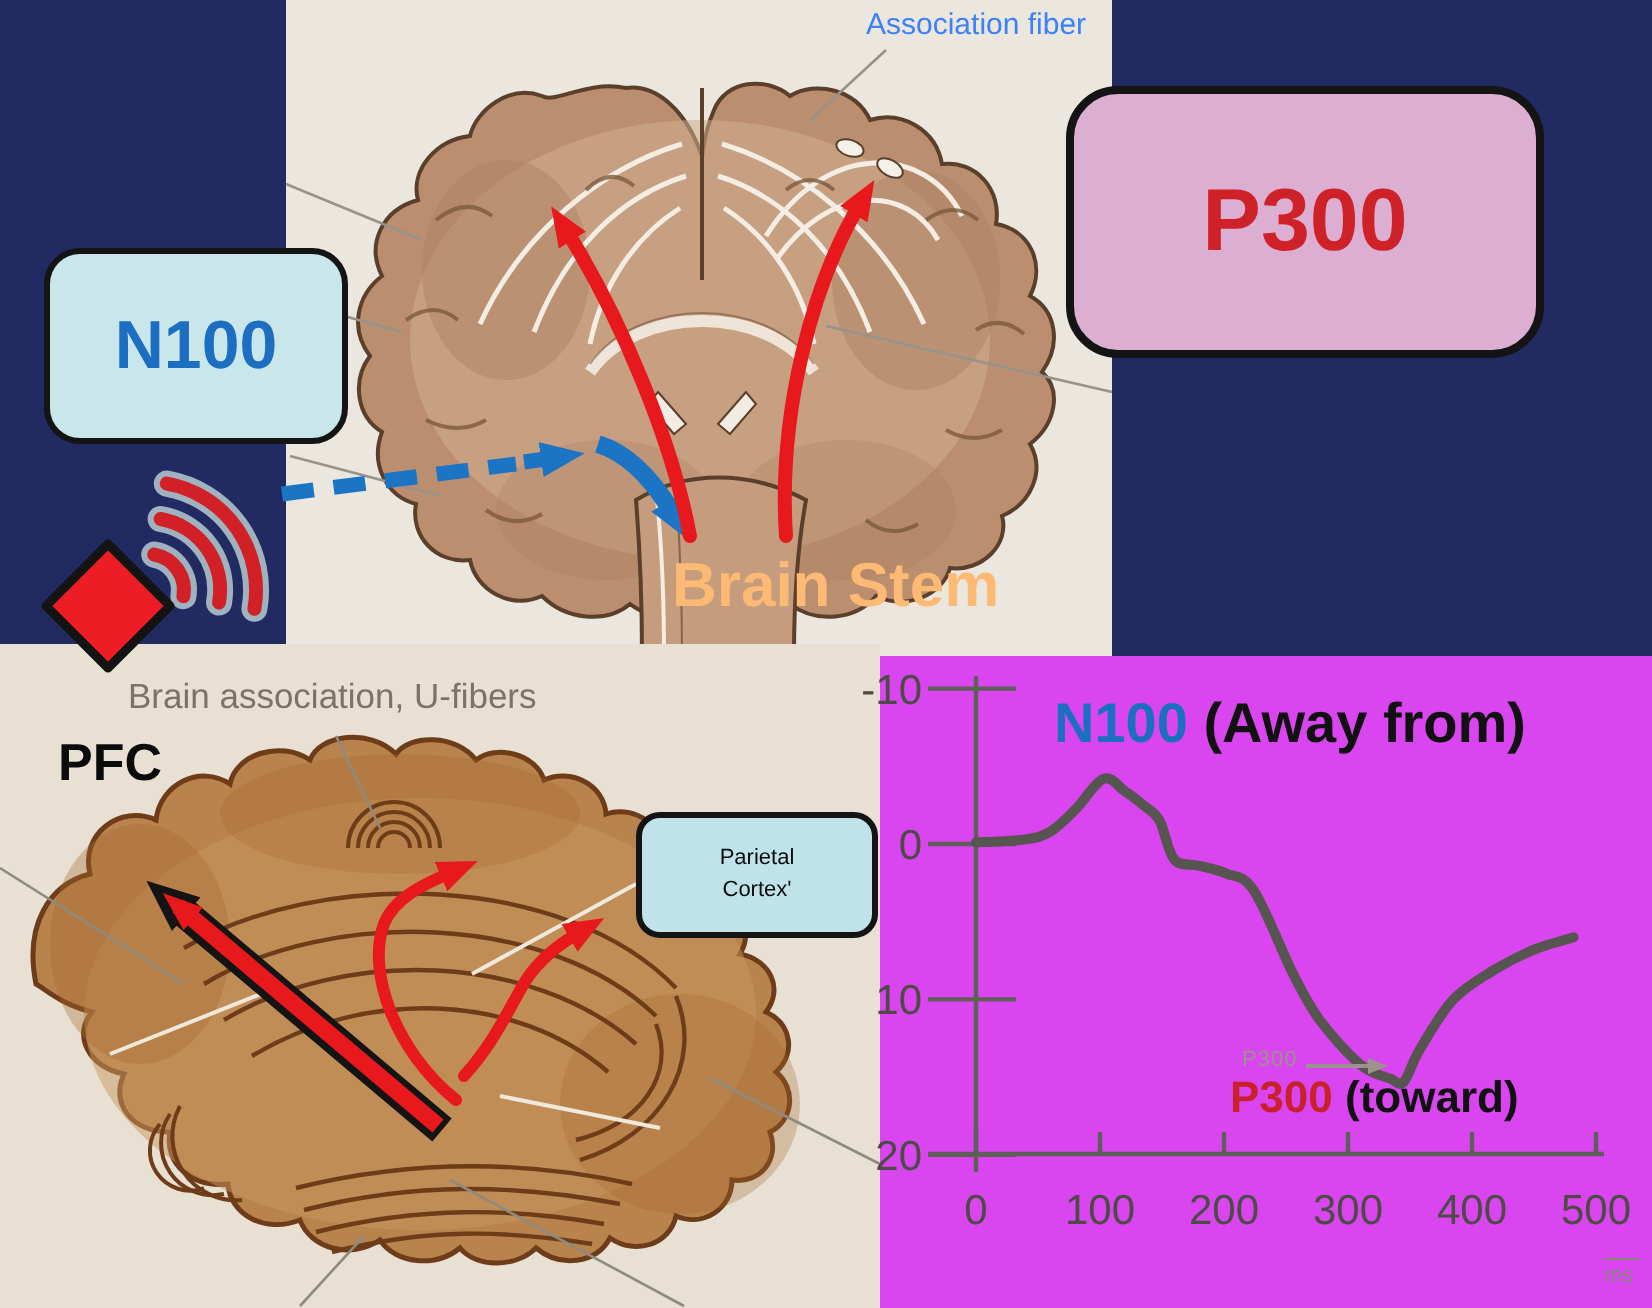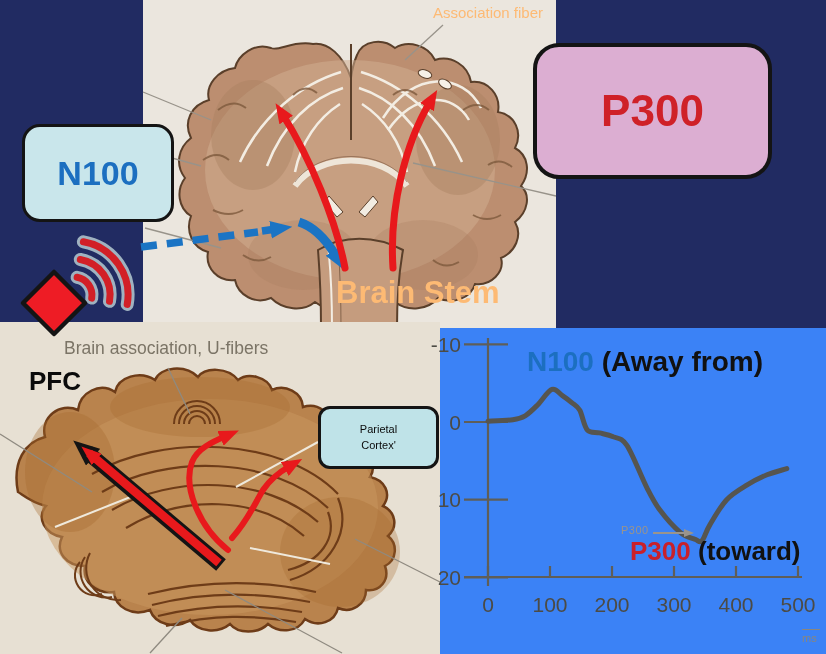--- a/index.html
+++ b/index.html
@@ -3,43 +3,43 @@
 <meta charset="utf-8">
 <style>
   html,body{margin:0;padding:0;background:#444;}
   #slide{
     position:relative; width:826px; height:654px; overflow:hidden;
     background:#212b62; font-family:"Liberation Sans",sans-serif;
   }
   .panel{position:absolute; z-index:1;}
   #top-panel{left:143px; top:0; width:413px; height:328px; background:#ebe6de;}
   #bottom-left-panel{left:0; top:322px; width:440px; height:332px; background:#e7e0d3;}
-  #chart-panel{left:440px; top:328px; width:386px; height:326px; background:#3b82f6;}
+  #chart-panel{left:440px; top:328px; width:386px; height:326px; background:#d946ef;}
   .panel svg{position:absolute; left:0; top:0; overflow:visible;}
   .lbl{position:absolute; white-space:nowrap; z-index:4; line-height:1.1;}
-  #assoc-fiber-label{left:433px; top:5px; font-size:15px; color:#fdba74;}
+  #assoc-fiber-label{left:433px; top:5px; font-size:15px; color:#3b82f6;}
   #brain-stem-label{left:336px; top:276px; font-size:31px; font-weight:bold; color:#fdba74;}
   #ufibers-label{left:64px; top:339px; font-size:17.5px; color:#7b7466;}
   #pfc-label{left:29px; top:367px; font-size:26px; font-weight:800; color:#0b0b0b;}
   #bs-label{left:236px; top:549px; font-size:40px; font-weight:bold; color:#1c6fc0;}
   .callout{
     position:absolute; z-index:4; border:3.5px solid #141414;
     display:flex; align-items:center; justify-content:center;
     font-weight:bold; text-align:center;
   }
   #n100-box{left:22px; top:124px; width:146px; height:92px; border-radius:18px;
             background:#c9e6eb; font-size:34px; color:#1c6fc0;}
   #p300-box{left:533px; top:43px; width:231px; height:128px; border-radius:26px;
             border-width:4px; background:#dcaed2; font-size:44px; color:#cf2128;}
   #parietal-box{left:318px; top:406px; width:115px; height:57px; border-radius:12px;
             background:#bfe3e8; font-size:11px; font-weight:400; color:#0b0b0b;
             flex-direction:column; line-height:1.45;}
   #n100-curve-label{left:527px; top:347px; font-size:28px; font-weight:bold; color:#111;}
   #n100-curve-label .accent{color:#1c6fc0;}
-  #p300-curve-label{left:630px; top:537px; font-size:26px; font-weight:bold; color:#111;}
+  #p300-curve-label{left:615px; top:537px; font-size:22px; font-weight:bold; color:#111;}
   #p300-curve-label .accent{color:#c9202a;}
   #p300-pointer-label{left:621px; top:524px; font-size:11px; color:#9a948c; letter-spacing:.5px;}
   #ms-unit-label{left:802px; top:629px; font-size:11px; color:#8b867c;
                  border-top:1.5px solid #8b867c; padding-top:2px; width:18px; text-align:left;}
   #annotations{position:absolute; left:0; top:0; z-index:6; pointer-events:none;}
 </style>
 </head>
 <body>
 
 <div id="slide">

